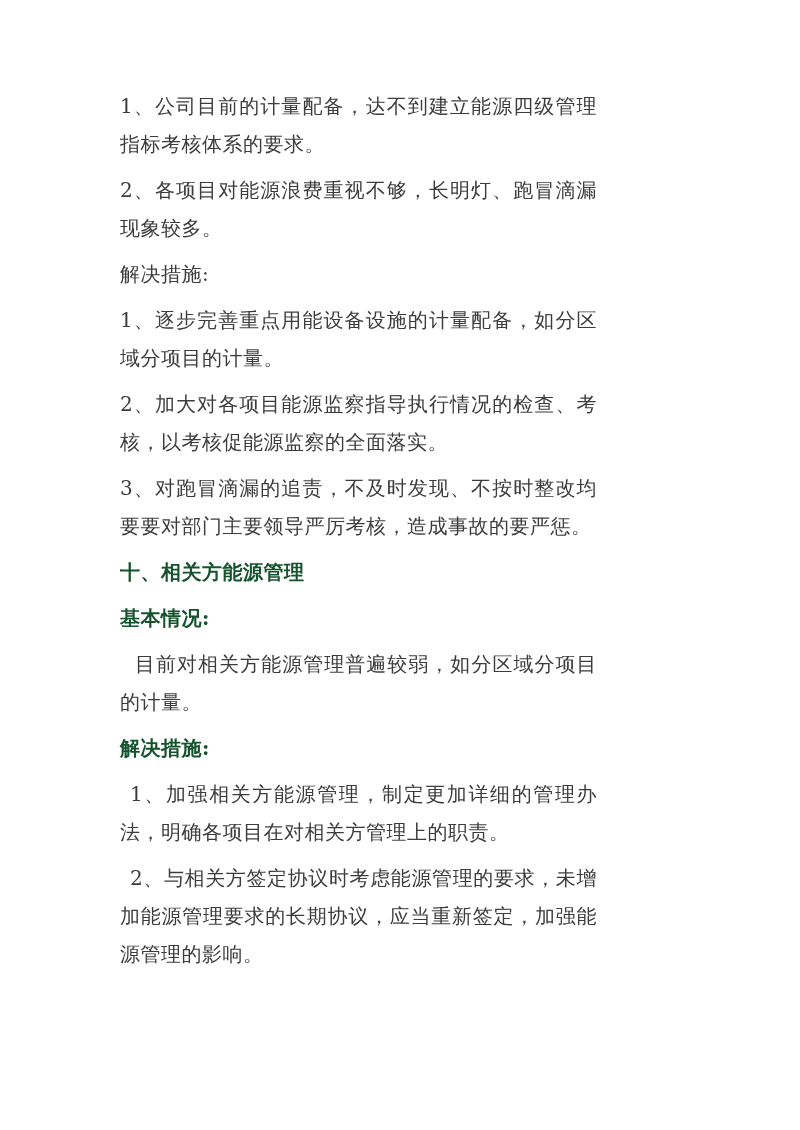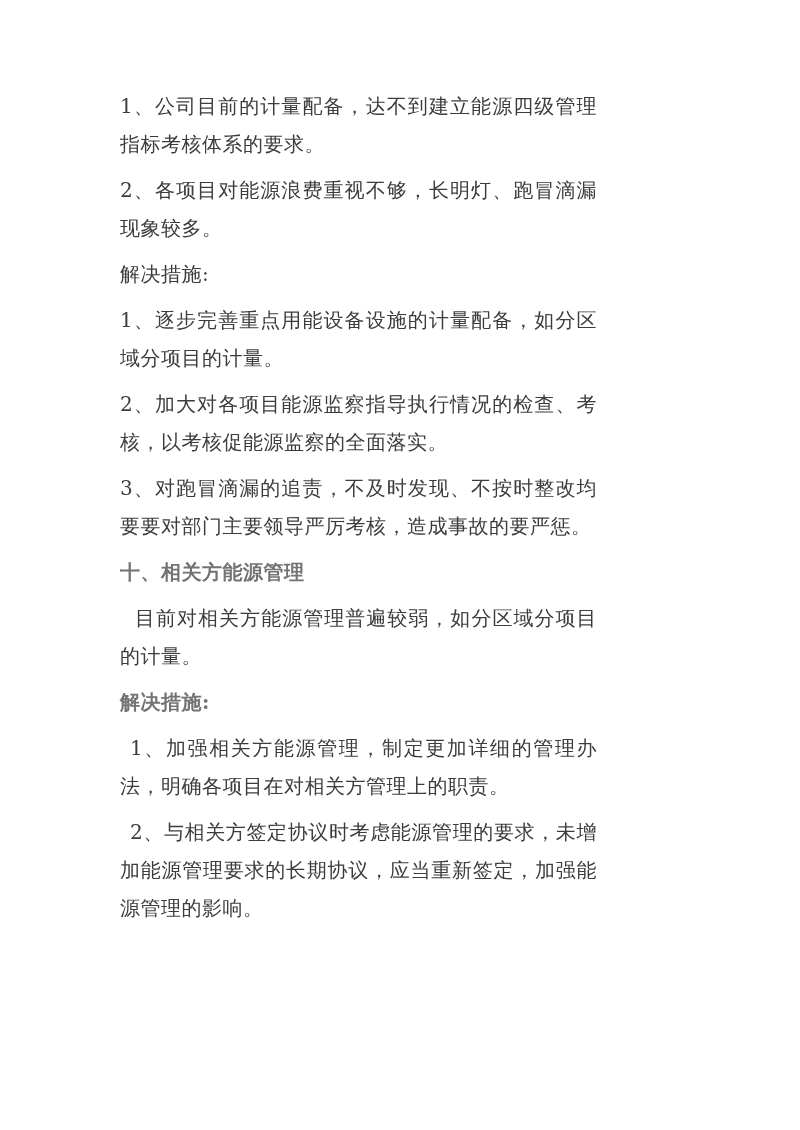--- a/index.html
+++ b/index.html
@@ -23,37 +23,38 @@
     margin: 0 0 8px 0;
     font-family: "DejaVu Serif", "Liberation Serif", serif;
     font-size: 20px;
     line-height: 38px;
     color: #3c3c3c;
     text-align: justify;
     letter-spacing: 0.5px;
   }
   .doc-page p.bold {
     font-weight: 700;
-    color: #737373;
+    color: #14532d;
   }
   .doc-page p.indent-body {
     text-indent: 15px;
   }
   .doc-page p.indent-num {
     text-indent: 10px;
   }
 </style>
 </head>
 <body>
 
 <div class="doc-page">
   <p>1、公司目前的计量配备，达不到建立能源四级管理指标考核体系的要求。</p>
   <p>2、各项目对能源浪费重视不够，长明灯、跑冒滴漏现象较多。</p>
   <p>解决措施:</p>
   <p>1、逐步完善重点用能设备设施的计量配备，如分区域分项目的计量。</p>
   <p>2、加大对各项目能源监察指导执行情况的检查、考核，以考核促能源监察的全面落实。</p>
   <p>3、对跑冒滴漏的追责，不及时发现、不按时整改均要要对部门主要领导严厉考核，造成事故的要严惩。</p>
   <p class="bold">十、相关方能源管理</p>
+  <p class="bold">基本情况:</p>
   <p class="indent-body">目前对相关方能源管理普遍较弱，如分区域分项目的计量。</p>
   <p class="bold">解决措施:</p>
   <p class="indent-num">1、加强相关方能源管理，制定更加详细的管理办法，明确各项目在对相关方管理上的职责。</p>
   <p class="indent-num">2、与相关方签定协议时考虑能源管理的要求，未增加能源管理要求的长期协议，应当重新签定，加强能源管理的影响。</p>
 </div>
 
 </body></html>

